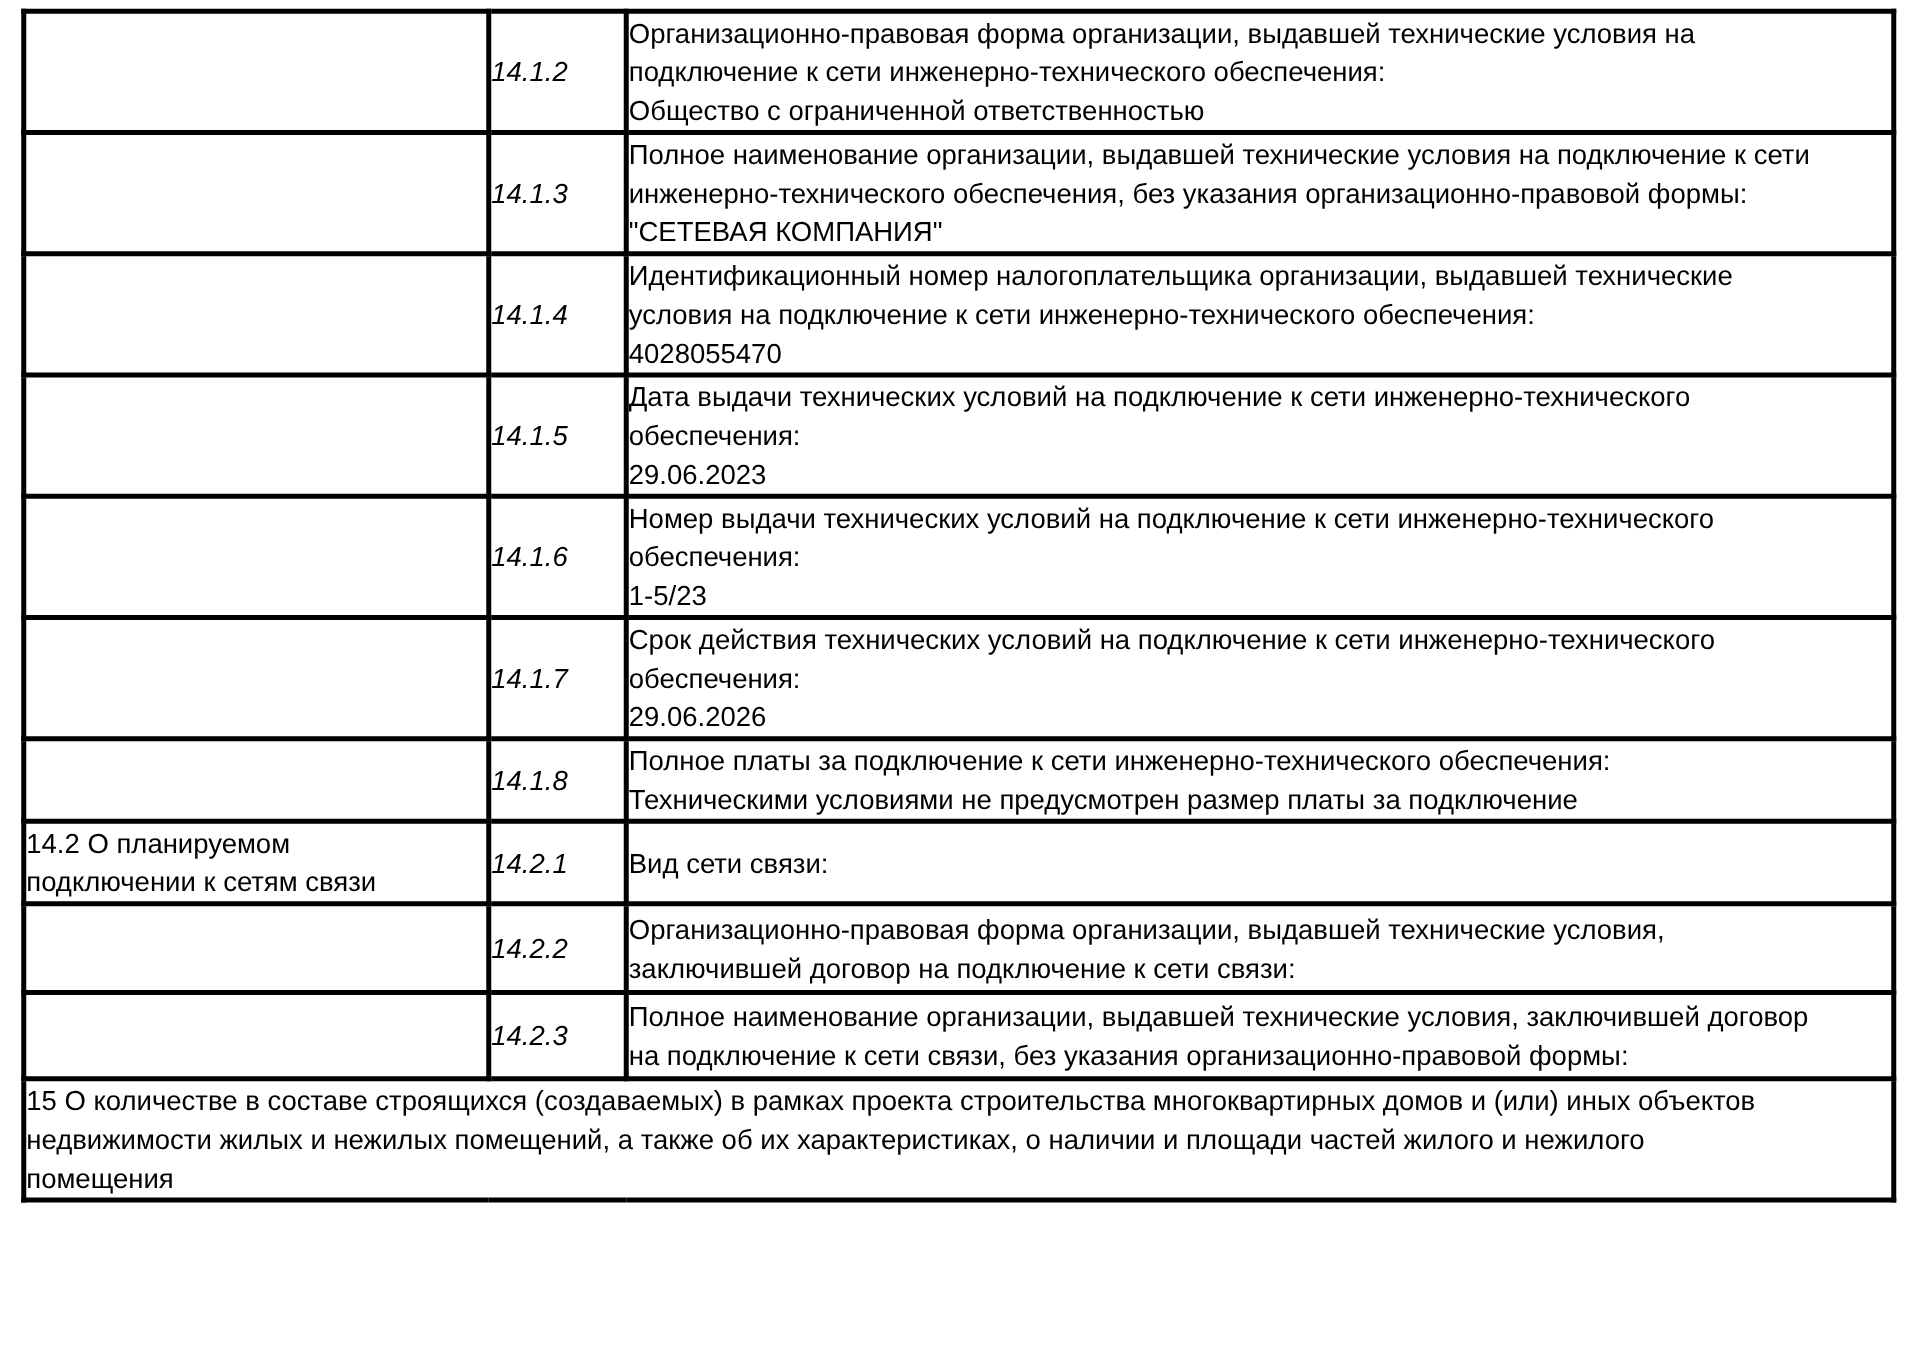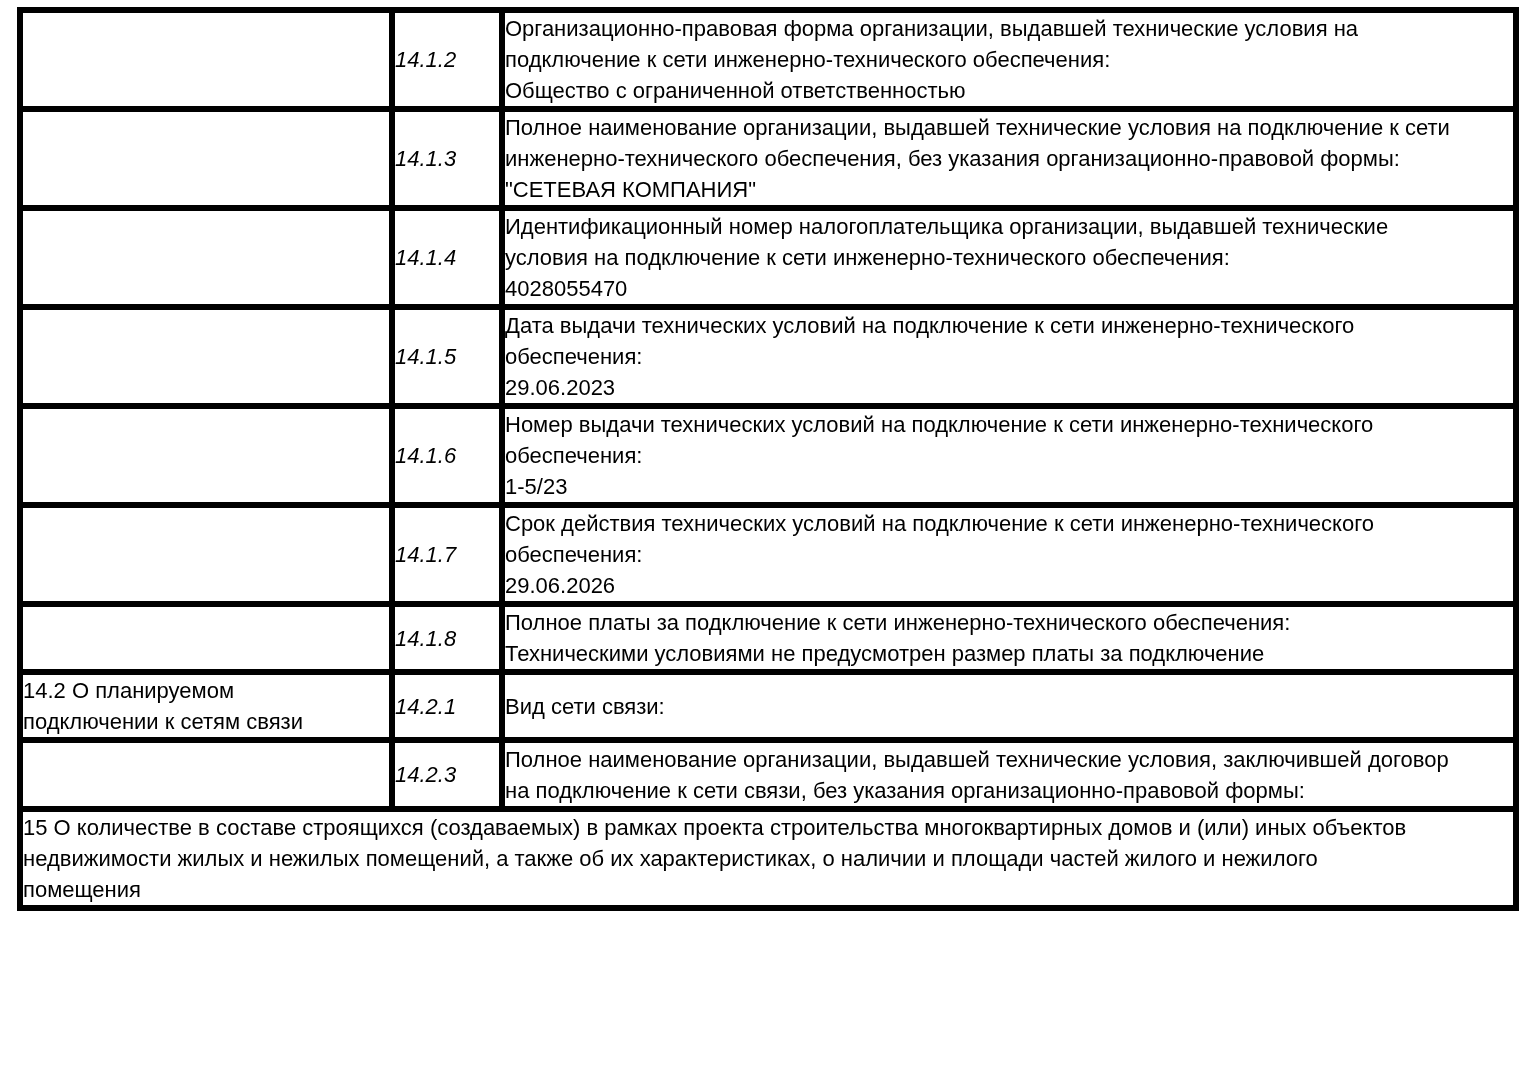--- a/index.html
+++ b/index.html
@@ -19,21 +19,21 @@
   }
   table.decl {
     position: absolute;
     left: 17px;
     top: 7px;
     width: 1496px;
     border-collapse: collapse;
     table-layout: fixed;
   }
   table.decl td {
-    border: 6px solid #000000;
+    border: 4px solid #000000;
     vertical-align: middle;
     padding: 0;
     overflow: hidden;
   }
   td.c1 { padding: 1px 4px; }
   td.c2 { padding: 1px 6px; font-style: italic; }
   td.c3 { padding: 1px 5px; }
   td.cf { padding: 1px 4px; margin-left: 16px; }
   .pre { white-space: pre-line; }
   .value { font-weight: normal; white-space: pre-line; }
@@ -154,20 +154,33 @@
           </td>
       <td class="c2">
             <div>14.2.1</div>
           </td>
       <td class="c3">
         <div class="pre">Вид сети связи:</div>
         <div class="value"></div>
       </td>
     </tr>
 
+    <tr style="height:71px">
+      <td class="c1">
+            <div class="pre"></div>
+          </td>
+      <td class="c2">
+            <div>14.2.2</div>
+          </td>
+      <td class="c3">
+        <div class="pre">Организационно-правовая форма организации, выдавшей технические условия,
+заключившей договор на подключение к сети связи:</div>
+        <div class="value"></div>
+      </td>
+    </tr>
 
     <tr style="height:69px">
       <td class="c1">
             <div class="pre"></div>
           </td>
       <td class="c2">
             <div>14.2.3</div>
           </td>
       <td class="c3">
         <div class="pre">Полное наименование организации, выдавшей технические условия, заключившей договор

